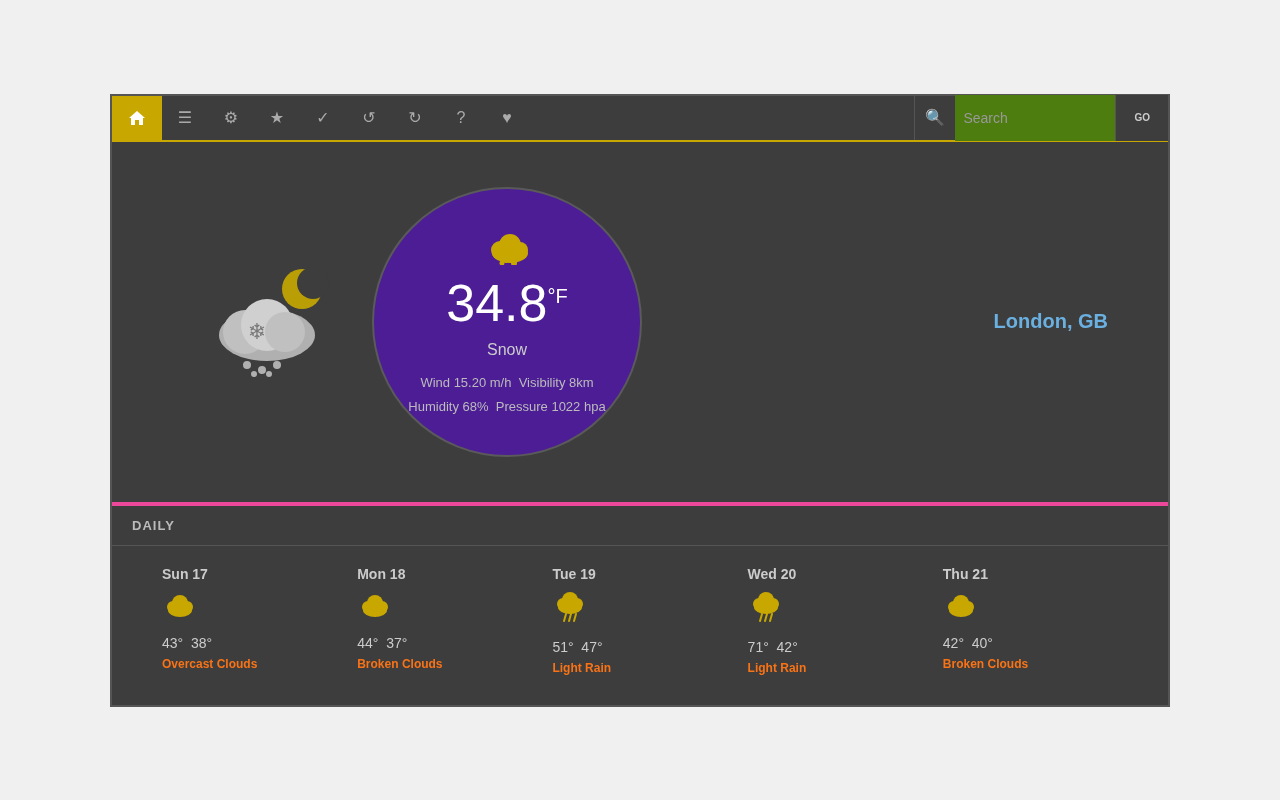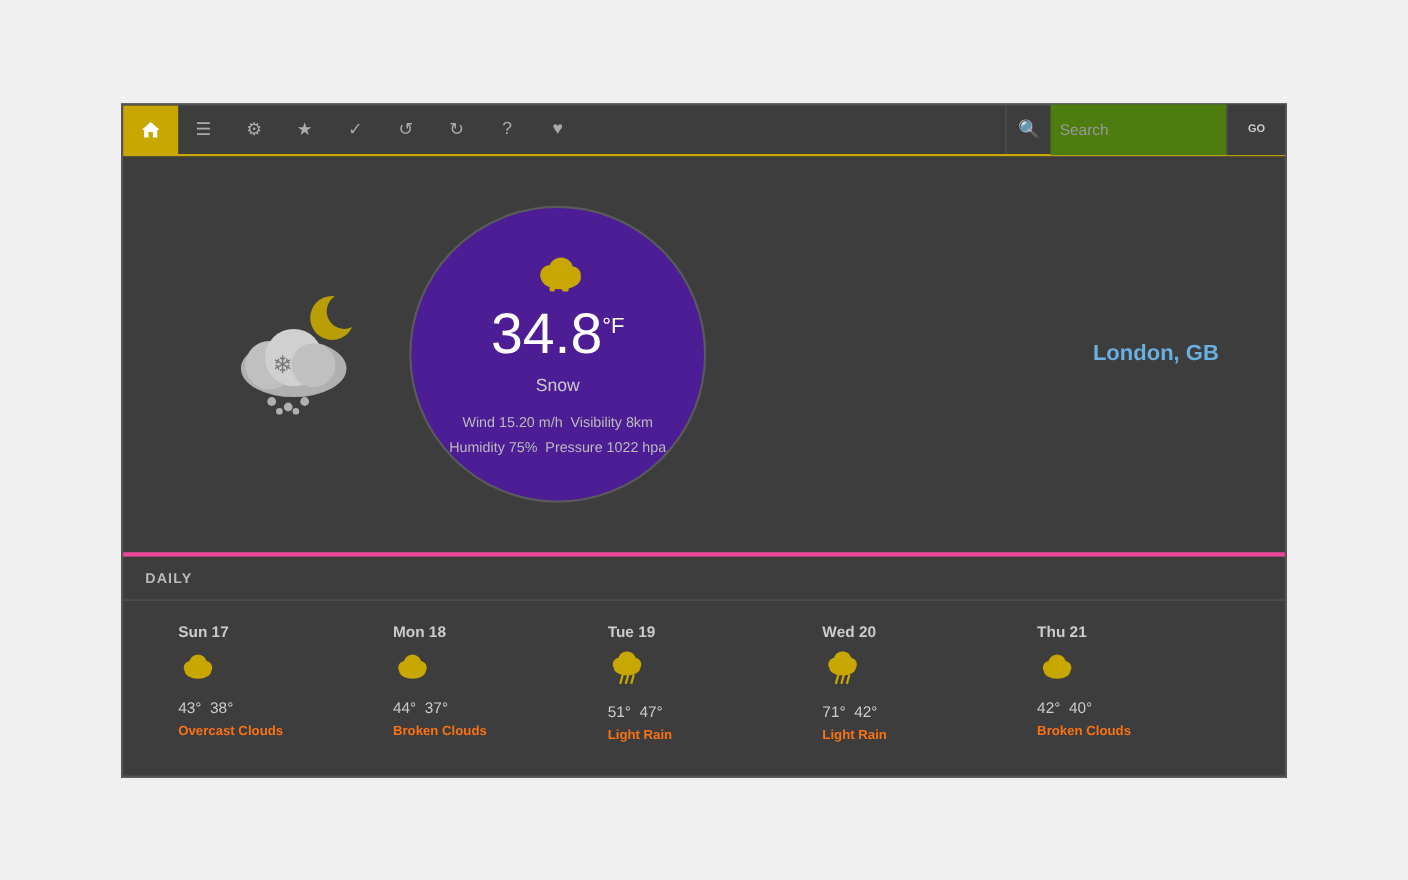--- a/index.html
+++ b/index.html
@@ -255,21 +255,21 @@
           <circle cx="32" cy="38" r="3" fill="#c8a800"></circle>
           <circle cx="20" cy="38" r="2.5" fill="#c8a800"></circle>
         </svg>
       </div>
       <div class="circle-temp">
         <span>34.8</span><sup>°F</sup>
       </div>
       <div class="circle-condition">Snow</div>
       <div class="circle-stats">
         <span>Wind 15.20 m/h</span>&nbsp;&nbsp;<span>Visibility 8km</span><br>
-        <span>Humidity 75%</span>&nbsp;&nbsp;<span>Pressure 1022 hpa</span>
+        <span>Humidity 68%</span>&nbsp;&nbsp;<span>Pressure 1022 hpa</span>
       </div>
     </div>
 
     <div class="weather-right">
       <div class="location-text">London, GB</div>
     </div>
 
   </div>
 
   <div class="daily-header">DAILY</div>

